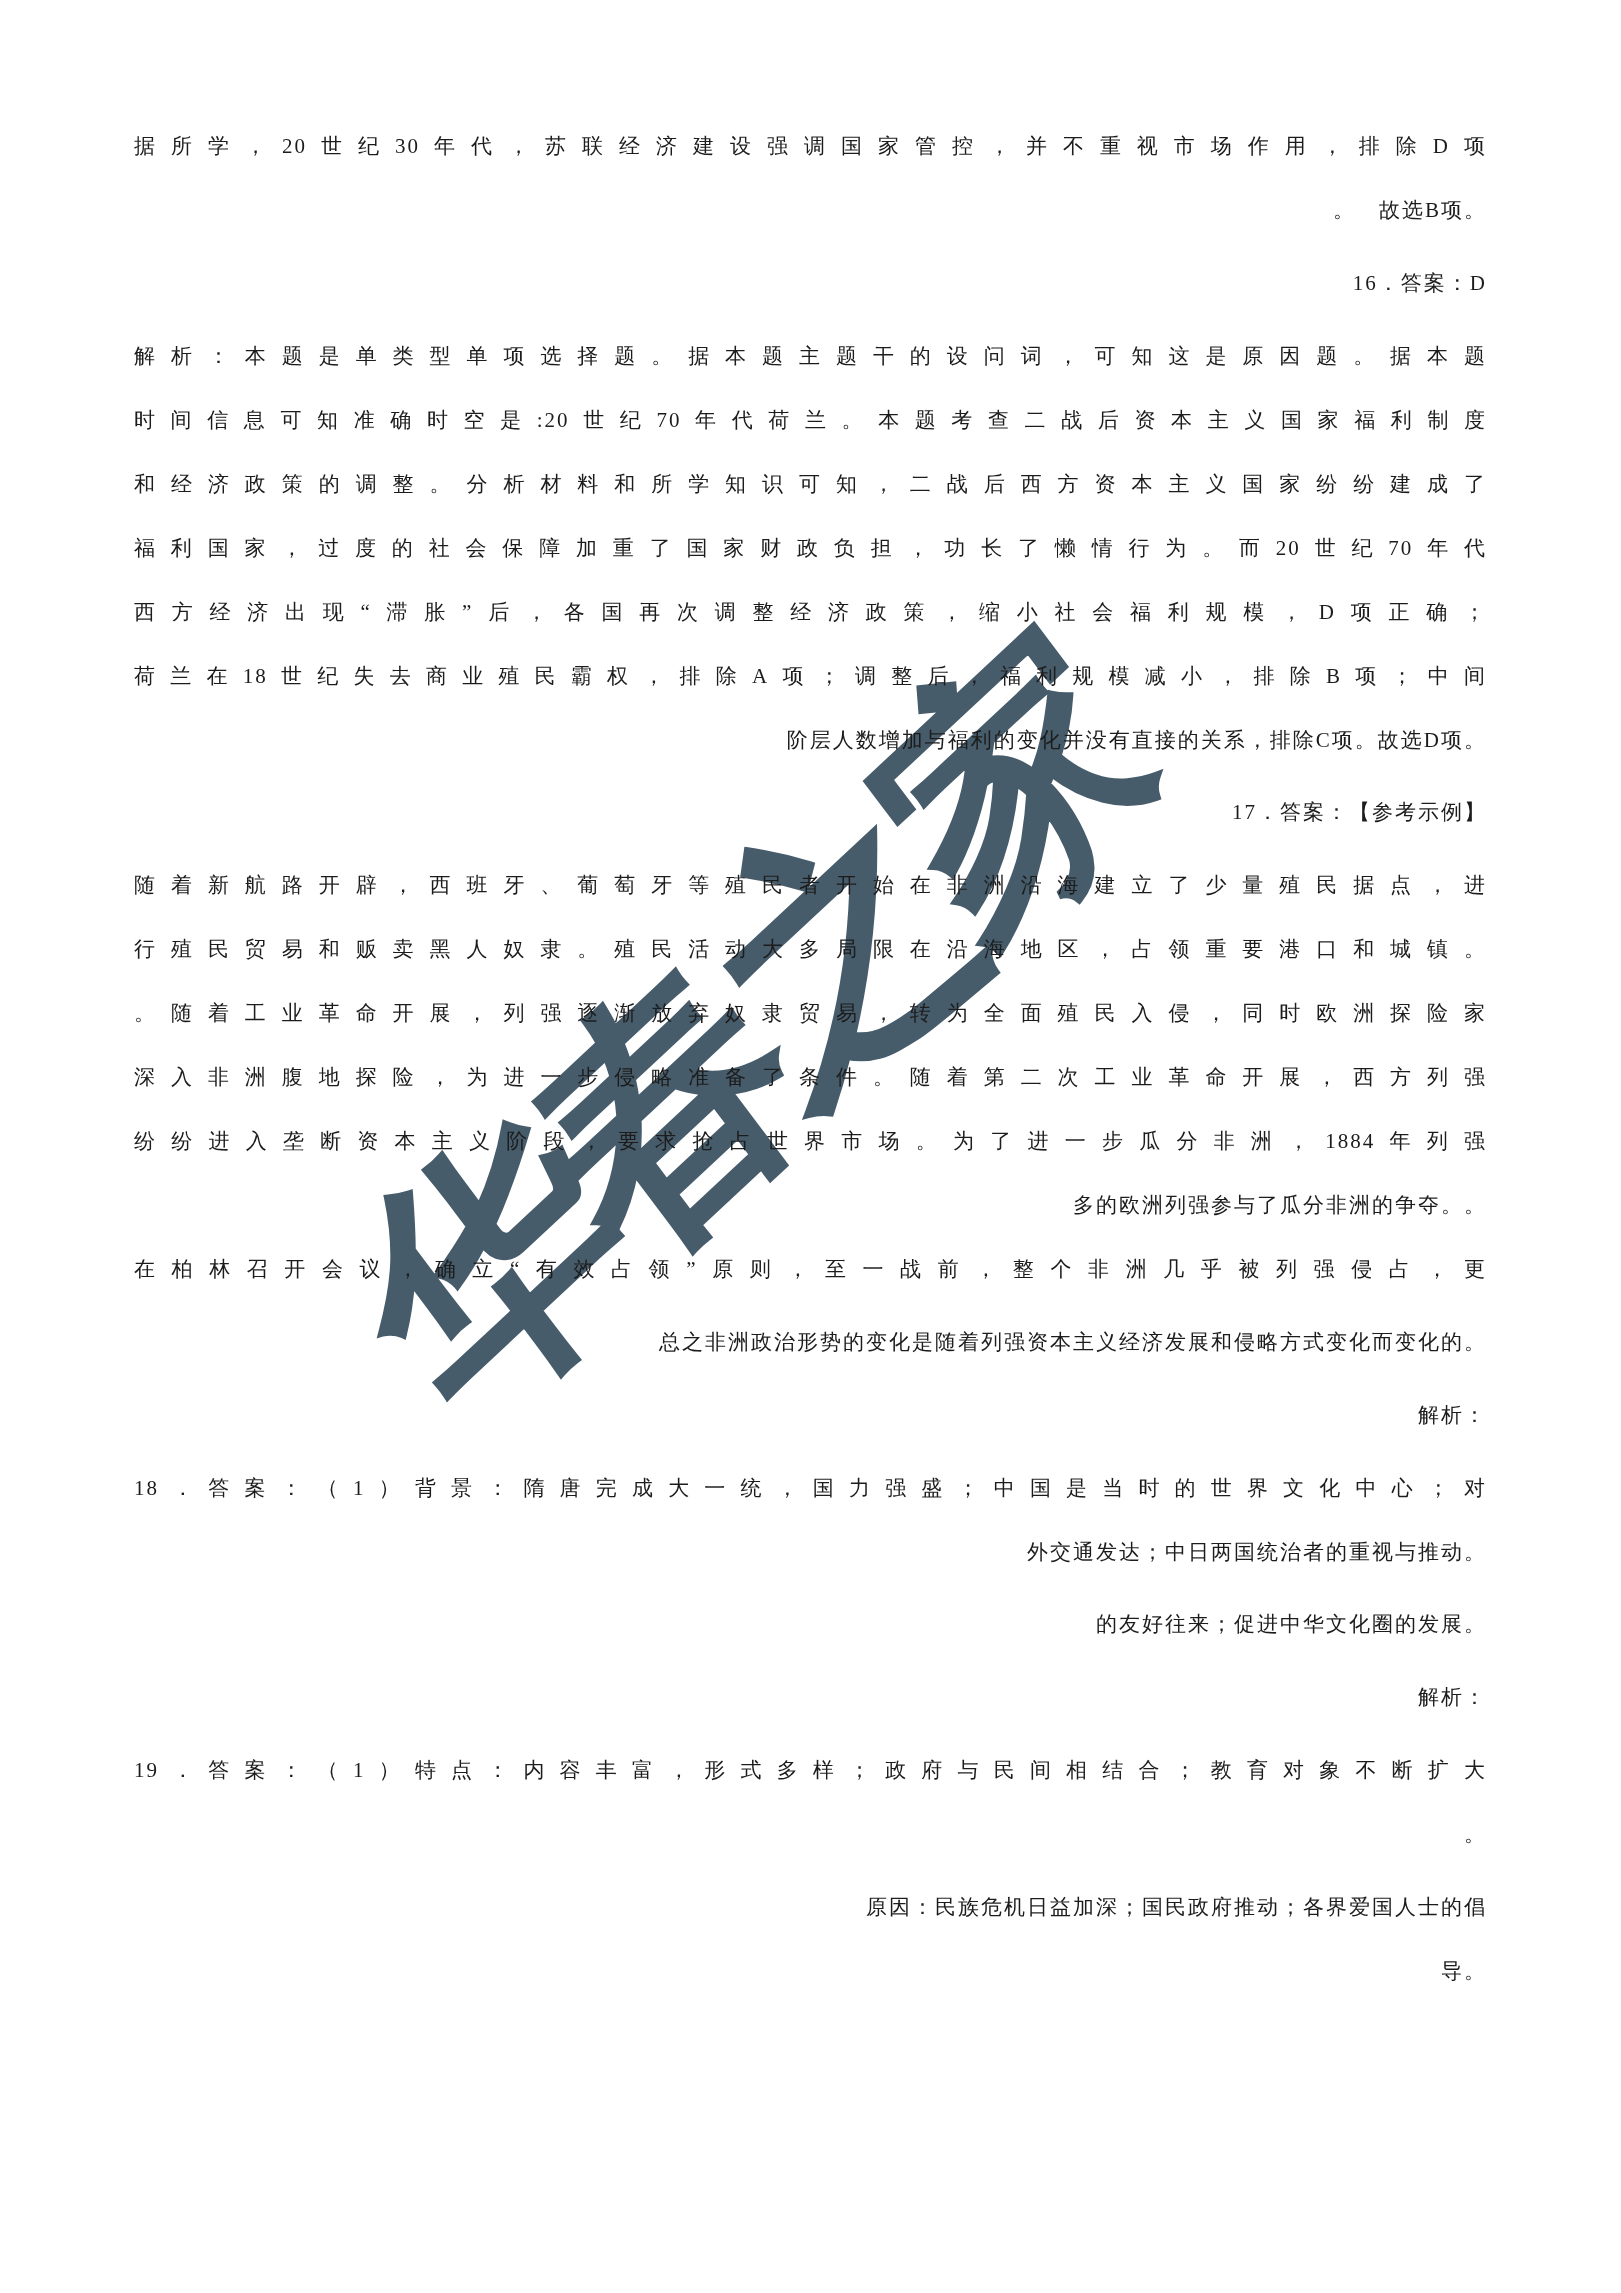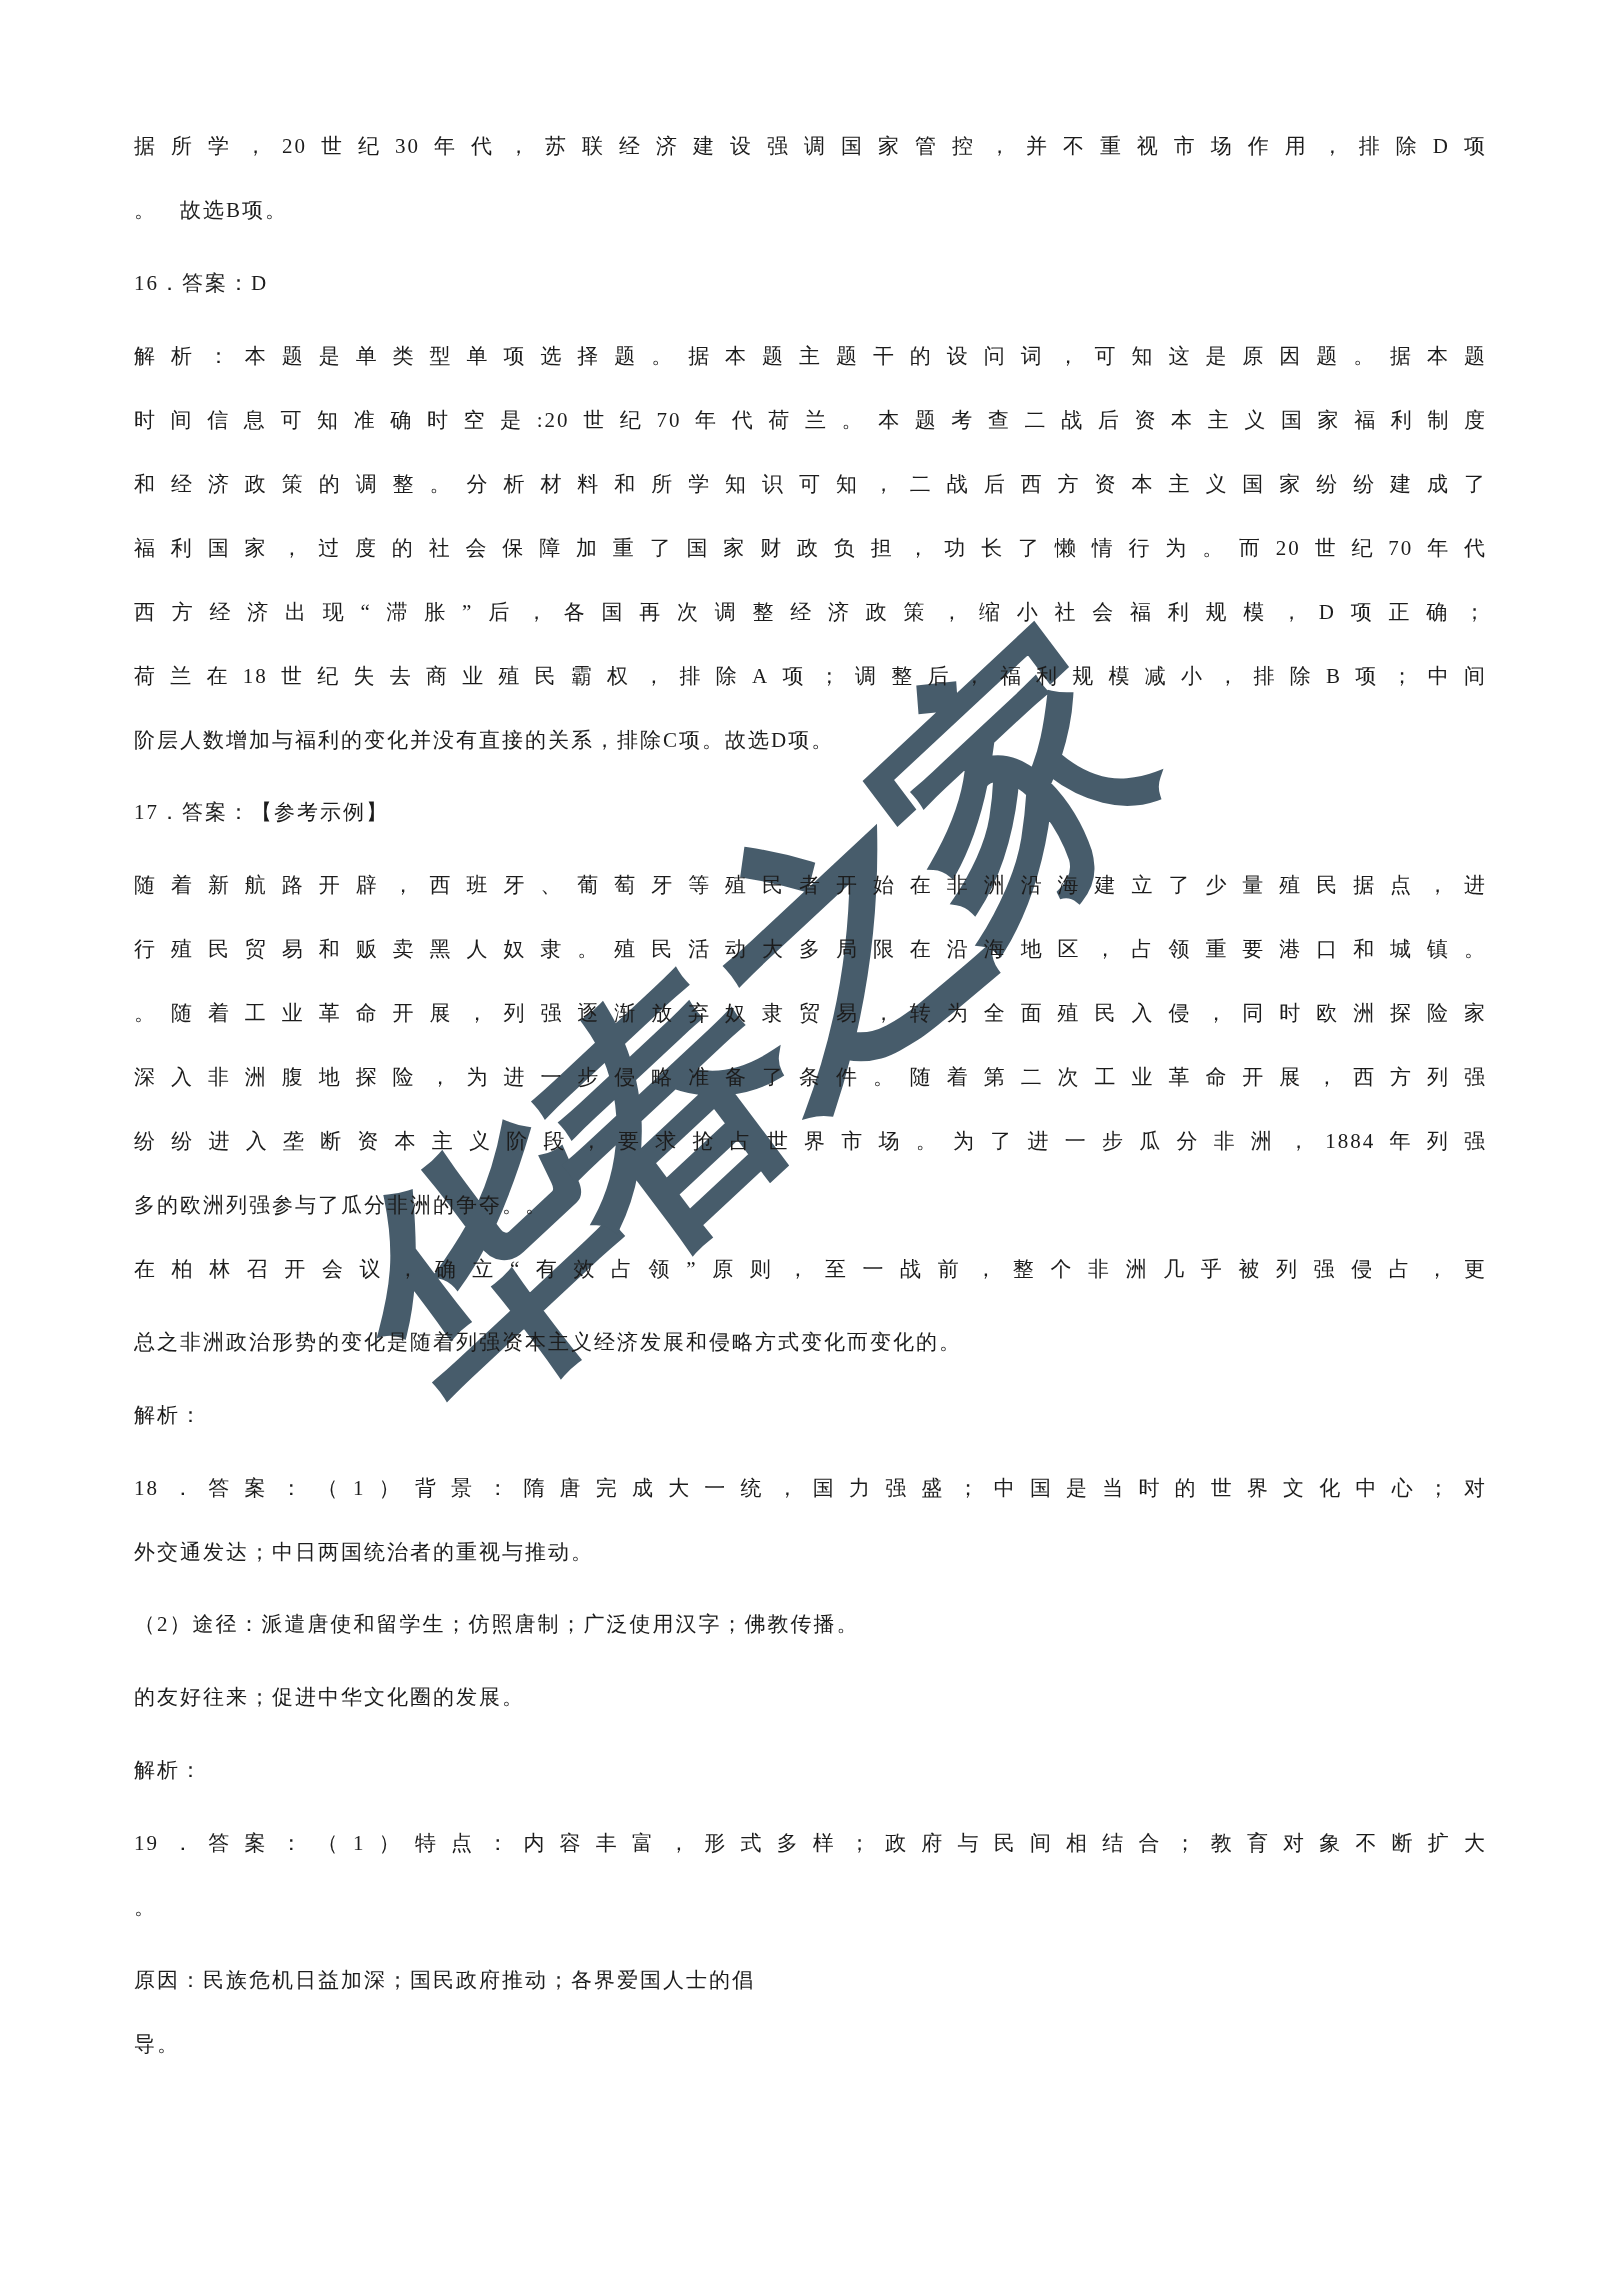--- a/index.html
+++ b/index.html
@@ -23,21 +23,21 @@
     font-size: 21px;
     line-height: 64px;
     color: #1c1c1c;
   }
   .para {
     margin: 0 0 8.8px 0;
   }
   .line {
     height: 64px;
     letter-spacing: 2px;
-    text-align: left;
+    text-align: right;
     overflow: hidden;
   }
   .line.full {
     text-align: justify;
     
     text-align-last: justify;
     text-justify: inter-character;
   }
   .watermark {
     position: absolute;
@@ -91,23 +91,20 @@
         <div class="line">总之非洲政治形势的变化是随着列强资本主义经济发展和侵略方式变化而变化的。</div>
       </div>
       <div class="para">
         <div class="line">解析：</div>
       </div>
       <div class="para">
         <div class="line full">18．答案：（1）背景：隋唐完成大一统，国力强盛；中国是当时的世界文化中心；对</div>
         <div class="line">外交通发达；中日两国统治者的重视与推动。</div>
       </div>
       <div class="para">
-        <div class="line">（2）途径：派遣唐使和留学生；仿照唐制；广泛使用汉字；佛教传播。</div>
-      </div>
-      <div class="para">
         <div class="line">的友好往来；促进中华文化圈的发展。</div>
       </div>
       <div class="para">
         <div class="line">解析：</div>
       </div>
       <div class="para">
         <div class="line full">19．答案：（1）特点：内容丰富，形式多样；政府与民间相结合；教育对象不断扩大</div>
         <div class="line">。</div>
       </div>
       <div class="para">

